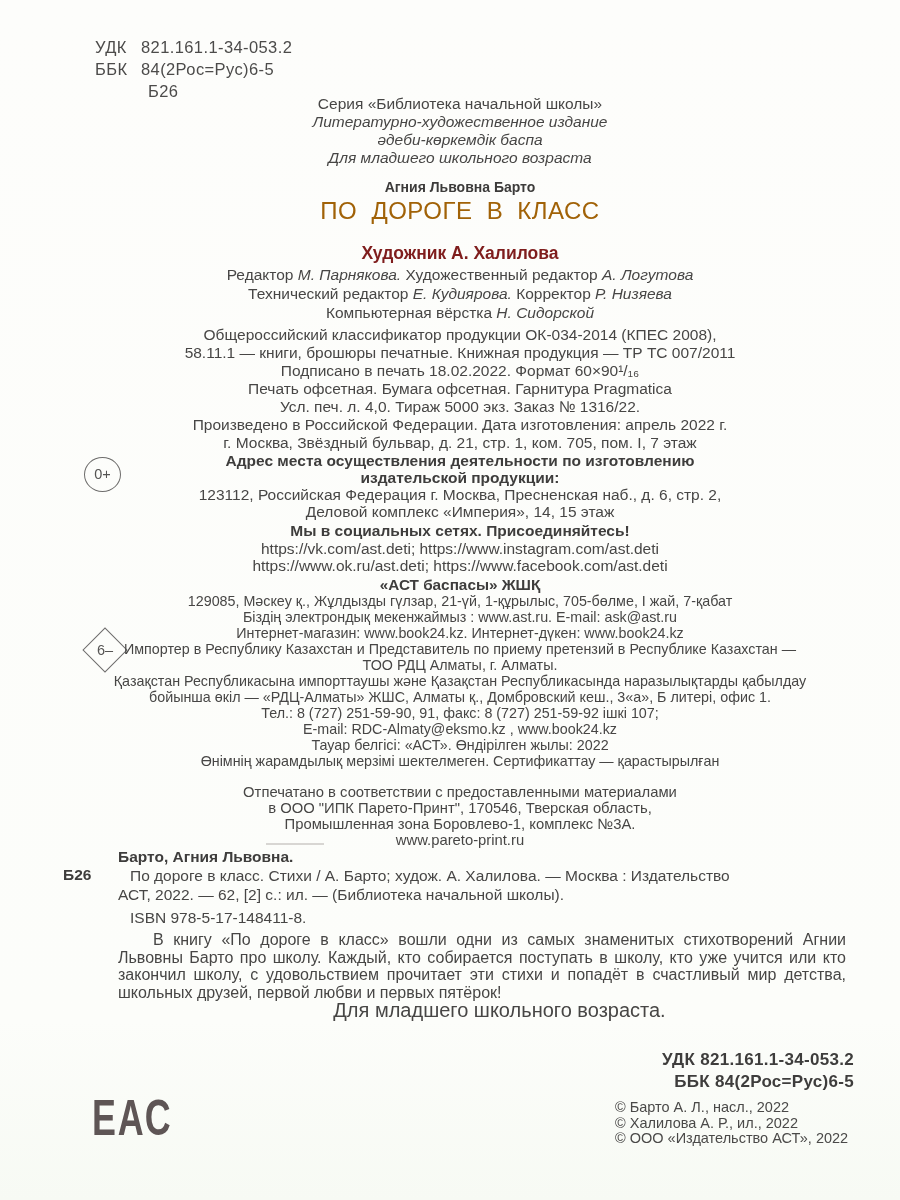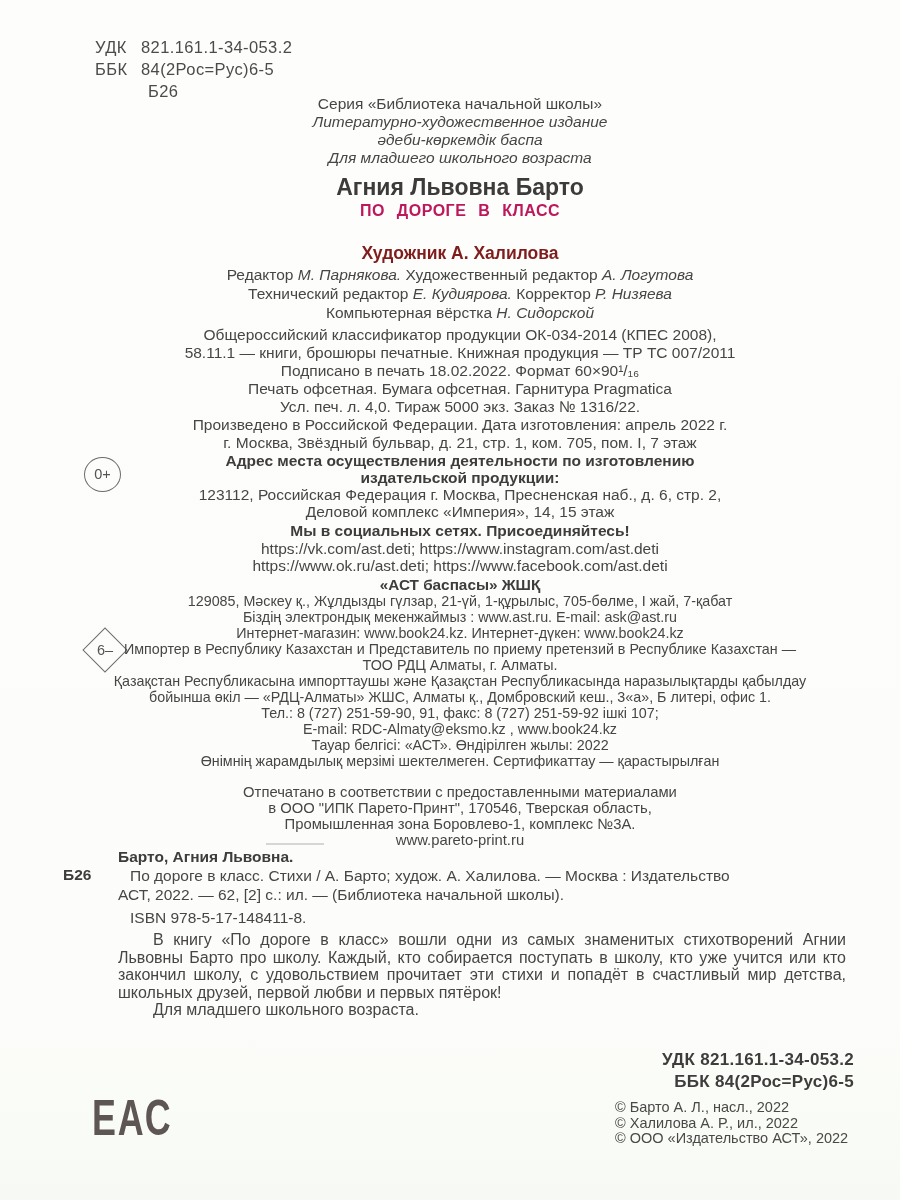--- a/index.html
+++ b/index.html
@@ -14,43 +14,43 @@
   
   .top-codes{position:absolute;left:95px;top:36px;font-size:16.5px;line-height:22px;color:#4c4b4a;letter-spacing:.4px;}
   .top-codes .lbl{display:inline-block;width:46px;}
   .top-codes .b26{margin-left:53px;}
   
   .content{position:absolute;left:60px;top:0;width:800px;text-align:center;font-size:15.5px;line-height:18px;}
   .it{font-style:italic;}
   .bd{font-weight:bold;color:#3e3d3c;}
   .series{margin-top:95px;line-height:18px;}
   .title-block{margin-top:9px;}
-  .title-author{font-size:23px;font-weight:bold;color:#3c3b3a;line-height:23px;}
-  .title-main{font-size:16px;font-weight:bold;color:#be185d;line-height:23px;word-spacing:7px;letter-spacing:.5px;}
+  .title-author{font-size:14px;font-weight:bold;color:#3c3b3a;line-height:23px;}
+  .title-main{font-size:24px;font-weight:normal;color:#a16207;line-height:23px;word-spacing:7px;letter-spacing:.5px;}
   .title-sub{font-size:20px;font-weight:bold;color:#3c3b3a;line-height:23px;letter-spacing:1px;}
   .title-artist{font-size:17.5px;font-weight:bold;color:#7f1d1d;line-height:22px;margin-top:20px;}
   .credits{margin-top:1px;line-height:19px;}
   .print-info{margin-top:4px;line-height:18px;}
   .manufacturer{line-height:17px;}
   .act-head{margin-top:1px;line-height:17px;font-weight:bold;color:#3e3d3c;}
   .act-addr{line-height:17px;}
   .social-head{margin-top:2px;line-height:18px;font-weight:bold;color:#3e3d3c;}
   .social-urls{line-height:17px;}
   .kz{margin-top:2px;font-size:14.3px;line-height:16px;}
   .kz-head{font-size:15.3px;font-weight:bold;color:#3e3d3c;line-height:17px;}
   .printer{margin-top:15px;font-size:14.8px;line-height:16px;}
   
   .card{margin-top:0;text-align:left;position:relative;padding-right:14px;}
   .card-author{margin-left:58px;font-weight:bold;color:#3e3d3c;line-height:18px;}
   .card-code{position:absolute;left:3px;top:18px;font-weight:bold;color:#3e3d3c;}
   .card-l1{margin-left:70px;line-height:19px;}
   .card-l2{margin-left:58px;line-height:19px;}
   .card-isbn{margin-left:70px;margin-top:5px;line-height:18px;}
   .card-annot{margin-left:58px;margin-top:4px;font-size:16px;line-height:17.5px;text-align:justify;text-indent:35px;}
-  .card-aud{margin-left:58px;font-size:16px;line-height:18px;text-indent:35px;text-align:left;}
+  .card-aud{margin-left:58px;font-size:20px;line-height:18px;text-indent:35px;text-align:center;}
   
   .age-circle{position:absolute;left:84px;top:457px;width:35px;height:33px;border:1.6px solid #6d6c6b;
     border-radius:50%;text-align:center;line-height:33px;font-size:14.5px;color:#555453;}
   .age-diamond{position:absolute;left:82px;top:627px;width:46px;height:46px;}
   .age-diamond::before{content:"";position:absolute;inset:7px;border:1.6px solid #6d6c6b;transform:rotate(45deg);}
   .age-diamond span{position:absolute;inset:0;text-align:center;line-height:46px;font-size:14.5px;color:#555453;}
   .dash-artifact{position:absolute;left:266px;top:843px;width:58px;height:2px;background:#d8d6d3;}
   
   .bottom-codes{position:absolute;right:46px;top:1049px;text-align:right;font-size:17px;font-weight:bold;color:#3e3d3c;line-height:21.5px;letter-spacing:.3px;}
   .eac{position:absolute;left:92px;top:1089px;}

